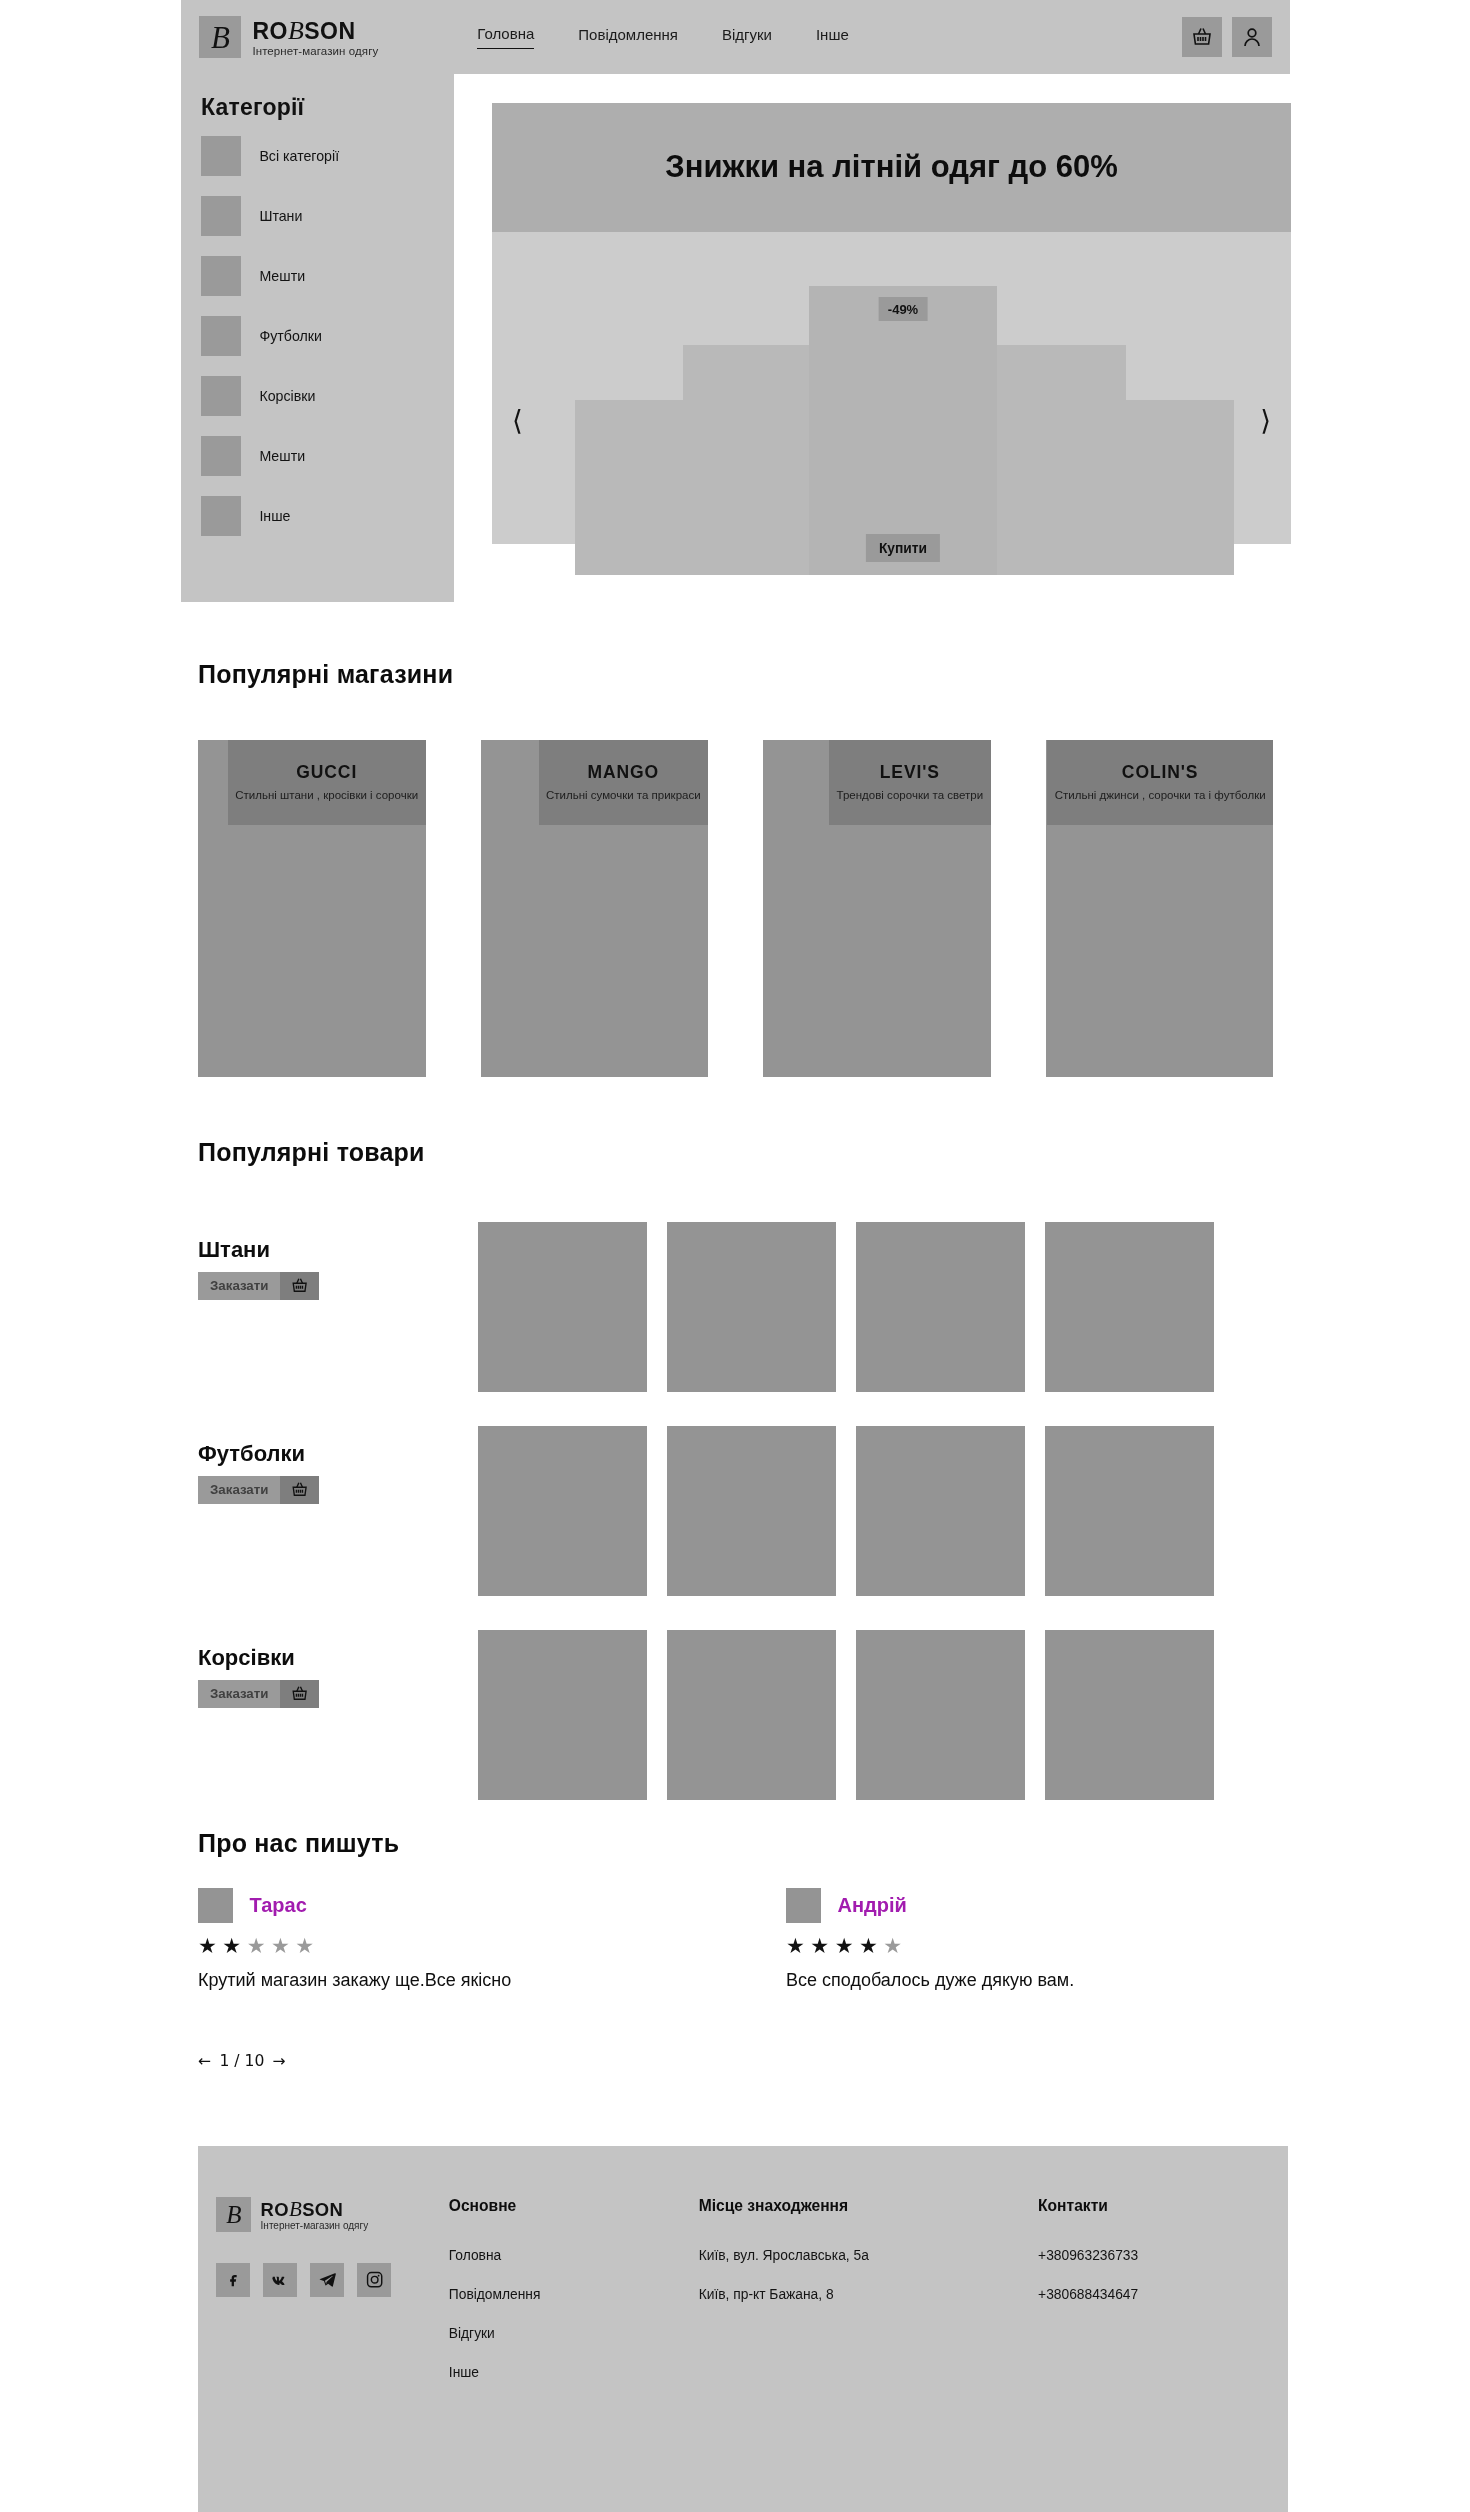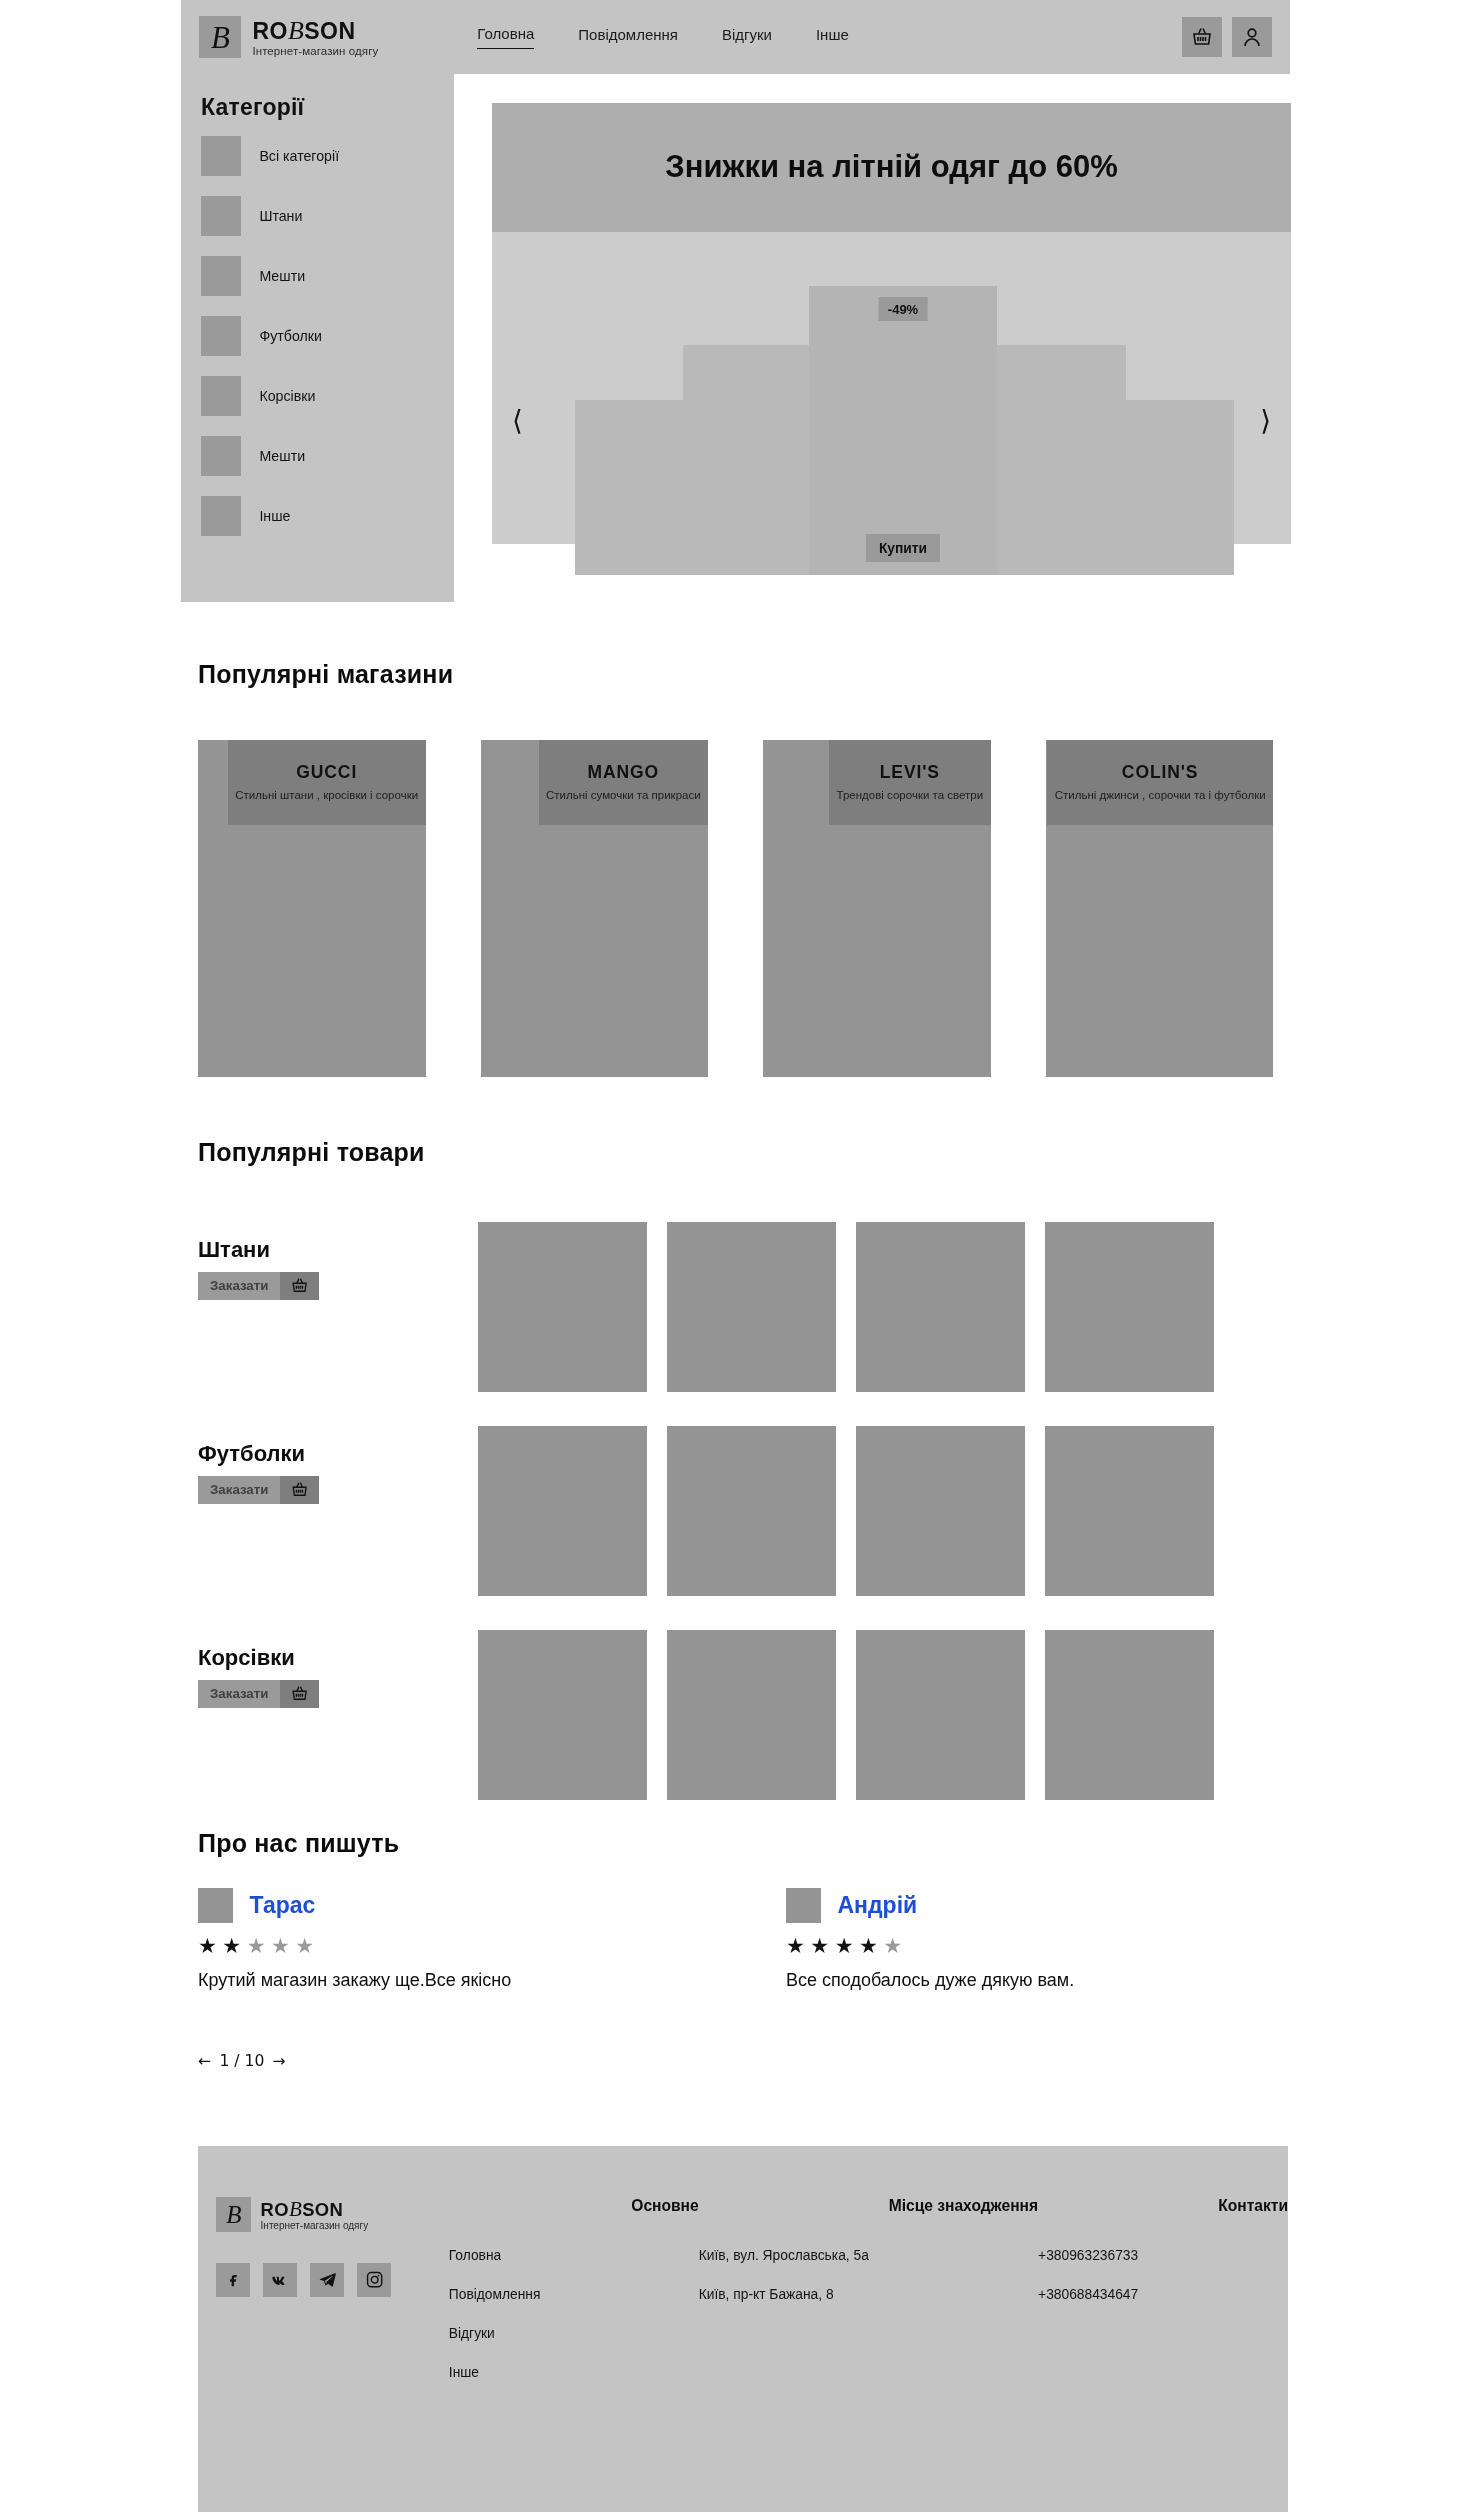--- a/index.html
+++ b/index.html
@@ -299,21 +299,21 @@
     position: absolute;
     left: 198px;
     top: 1888px;
     width: 1075px;
     display: flex;
     gap: 101px;
   }
   .review { width: 487px; }
   .rev-head { display: flex; align-items: center; gap: 16.5px; margin-bottom: 13px; }
   .rev-ava { width: 35px; height: 35px; background: #949494; }
-  .rev-name { font-size: 23px; font-weight: bold; color: #1d4ed8; }
+  .rev-name { font-size: 20px; font-weight: bold; color: #a21caf; }
   .stars { font-size: 21px; letter-spacing: 5.5px; margin-bottom: 11px; font-family: "DejaVu Sans", sans-serif; line-height: 1; }
   .star-on { color: #111; }
   .star-off { color: #9a9a9a; }
   .rev-text { font-size: 18px; color: #0f0f0f; line-height: 1.35; }
 
   .rev-pager {
     position: absolute;
     left: 198px;
     top: 2052px;
     font-size: 15.6px;
@@ -349,21 +349,21 @@
   }
   .f-name .script { font-family: "Liberation Serif", serif; font-style: italic; font-weight: normal; font-size: 21px; }
   .f-sub { font-size: 10px; color: #2a2a2a; margin-top: 0.9px; }
   .socials { display: flex; gap: 13px; margin-top: 31px; }
   .soc {
     width: 34px; height: 34px; background: #9a9a9a;
     display: flex; align-items: center; justify-content: center; cursor: pointer;
   }
   .f-col { width: 257px; }
   .f-col.wide { width: 349px; }
-  .f-head { font-size: 15.6px; font-weight: bold; color: #0d0d0d; margin-bottom: 33px; text-align: right; }
+  .f-head { font-size: 15.6px; font-weight: bold; color: #0d0d0d; margin-bottom: 33px; }
   .f-link { font-size: 13.8px; color: #141414; margin-bottom: 24px; cursor: pointer; }
   .f-line { font-size: 13.8px; color: #141414; margin-bottom: 24px; }
 </style>
 </head>
 <body>
 
 <div class="page">
 
   <div class="header">
     <div class="brand">

